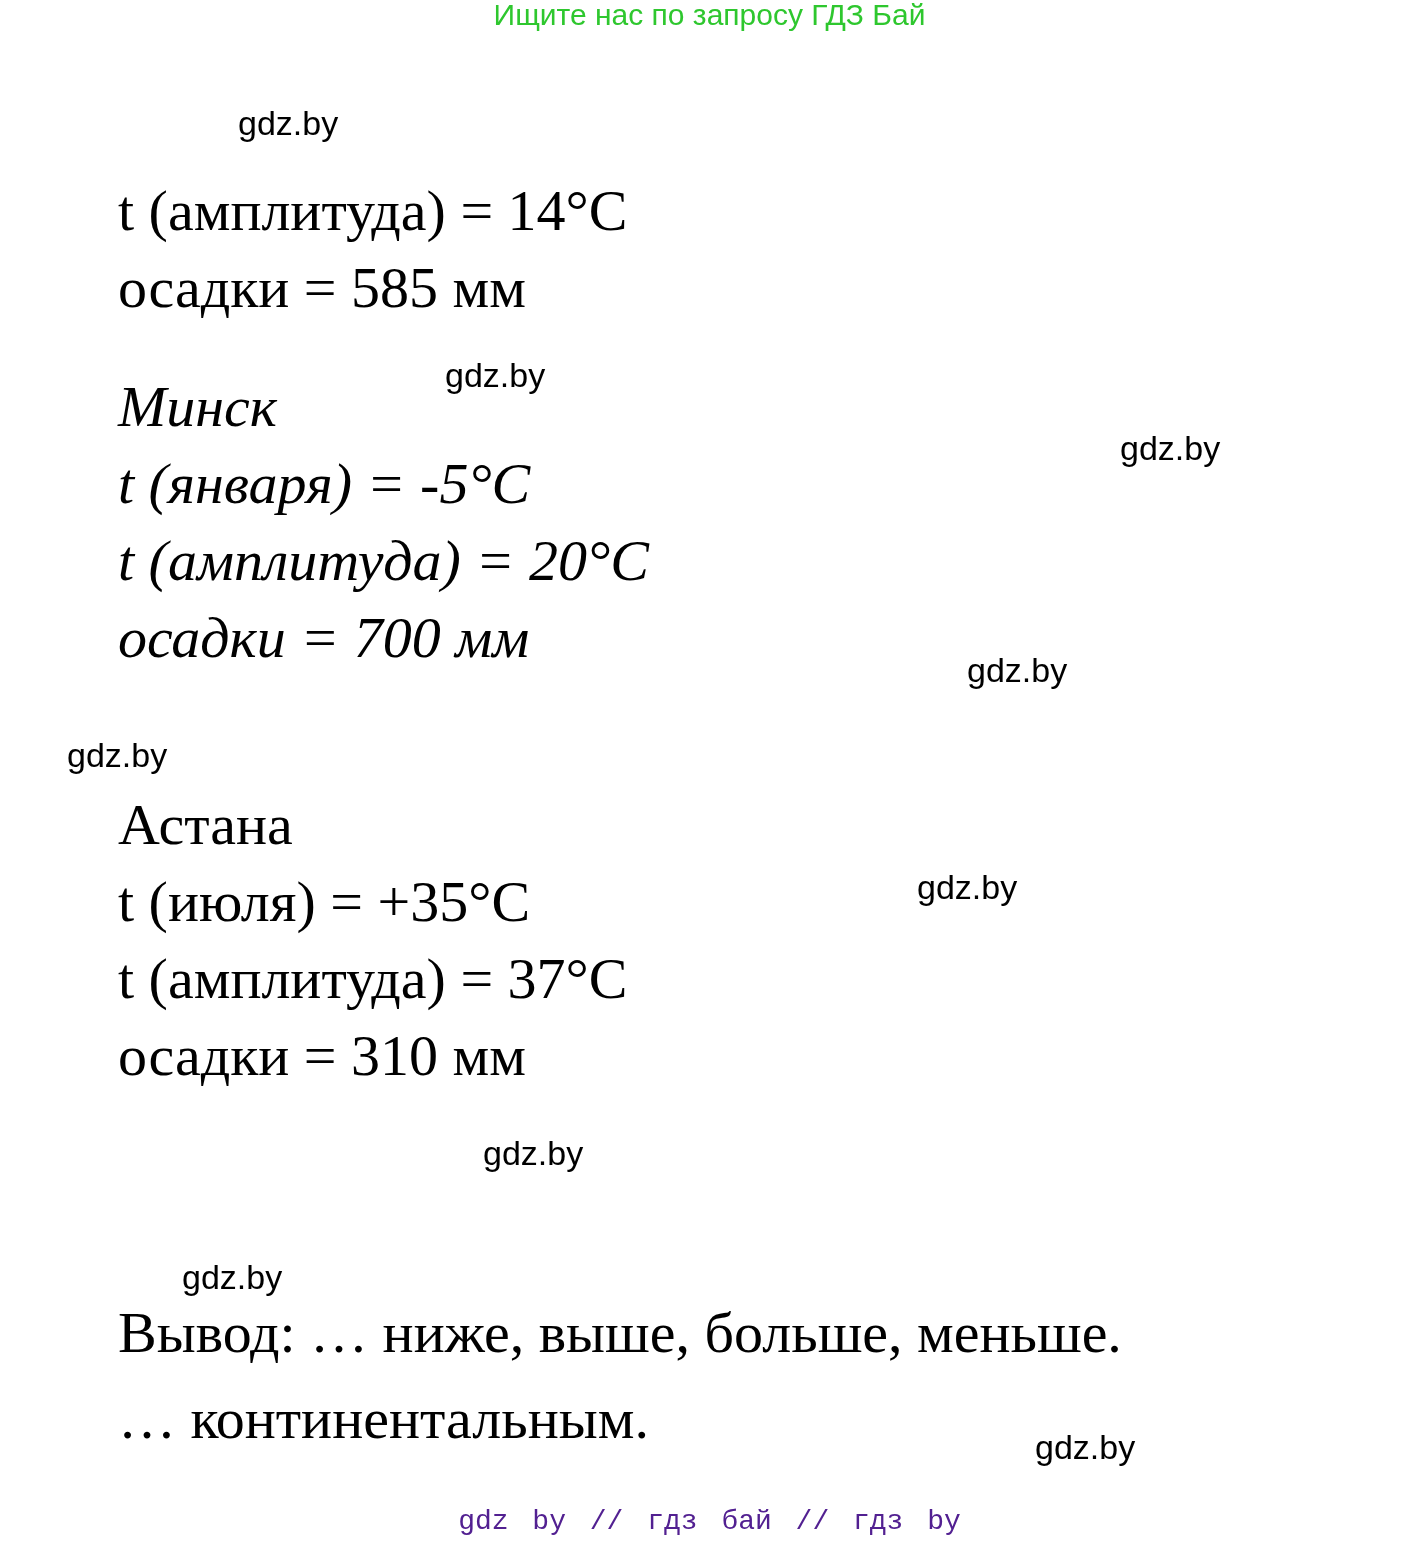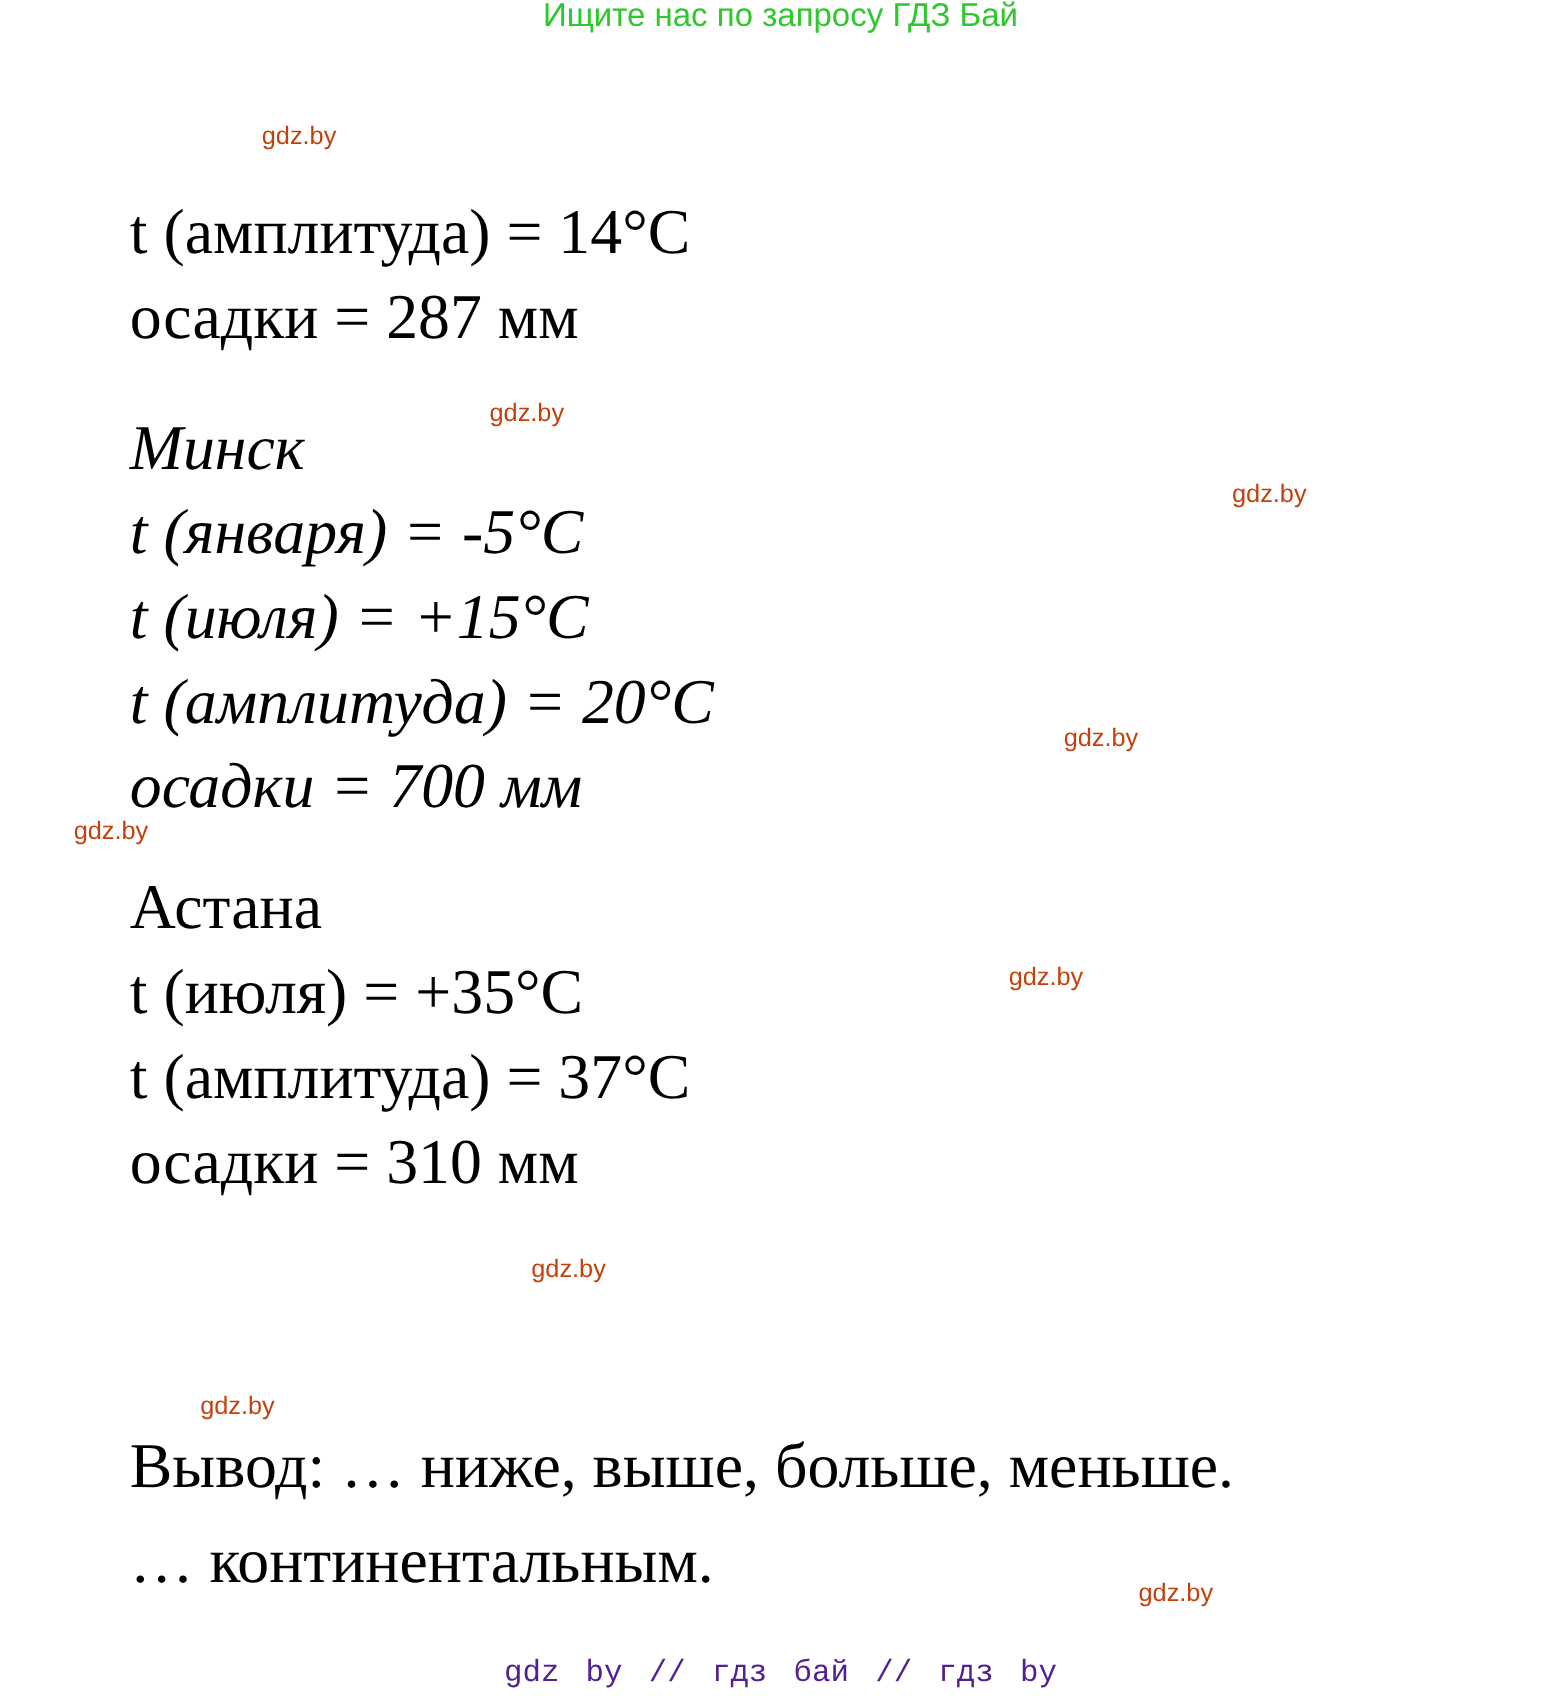--- a/index.html
+++ b/index.html
@@ -38,23 +38,23 @@
     white-space: nowrap;
   }
   .sec-1 { top: 142px; margin-top: 30px; }
   .sec-2 { top: 368px; font-style: italic; }
   .sec-3 { top: 786px; }
   .sec-4 { top: 1290px; line-height: 86px; }
   
   .watermark {
     position: absolute;
     font-family: "Liberation Sans", sans-serif;
-    font-size: 23px;
+    font-size: 34px;
     line-height: 34px;
-    color: #c2410c;
+    color: #000000;
     white-space: nowrap;
   }
   .wm-1 { left: 238px;  top: 106px;  }
   .wm-2 { left: 445px;  top: 358px;  }
   .wm-3 { left: 1120px; top: 431px;  }
   .wm-4 { left: 967px;  top: 653px;  }
   .wm-5 { left: 67px;   top: 738px;  }
   .wm-6 { left: 917px;  top: 870px;  }
   .wm-7 { left: 483px;  top: 1136px; }
   .wm-8 { left: 182px;  top: 1260px; }
@@ -85,27 +85,26 @@
   <div class="watermark wm-3">gdz.by</div>
   <div class="watermark wm-4">gdz.by</div>
   <div class="watermark wm-5">gdz.by</div>
   <div class="watermark wm-6">gdz.by</div>
   <div class="watermark wm-7">gdz.by</div>
   <div class="watermark wm-8">gdz.by</div>
   <div class="watermark wm-9">gdz.by</div>
 
   <div class="answer-section sec-1">
     <div>t (амплитуда) = 14°C</div>
-    <div>осадки = 287 мм</div>
+    <div>осадки = 585 мм</div>
   </div>
 
   <div class="answer-section sec-2">
     <div>Минск</div>
     <div>t (января) = -5°C</div>
-    <div>t (июля) = +15°C</div>
     <div>t (амплитуда) = 20°C</div>
     <div>осадки = 700 мм</div>
   </div>
 
   <div class="answer-section sec-3">
     <div>Астана</div>
     <div>t (июля) = +35°C</div>
     <div>t (амплитуда) = 37°C</div>
     <div>осадки = 310 мм</div>
   </div>

